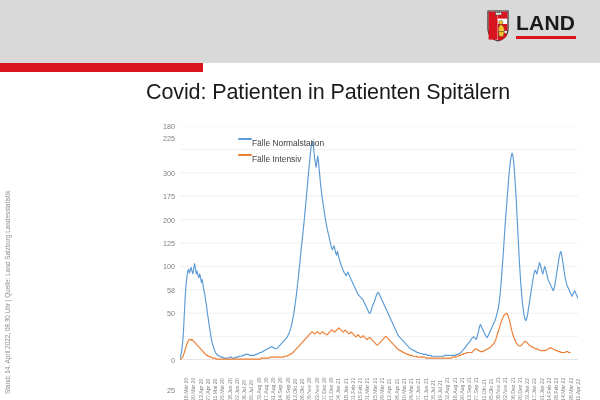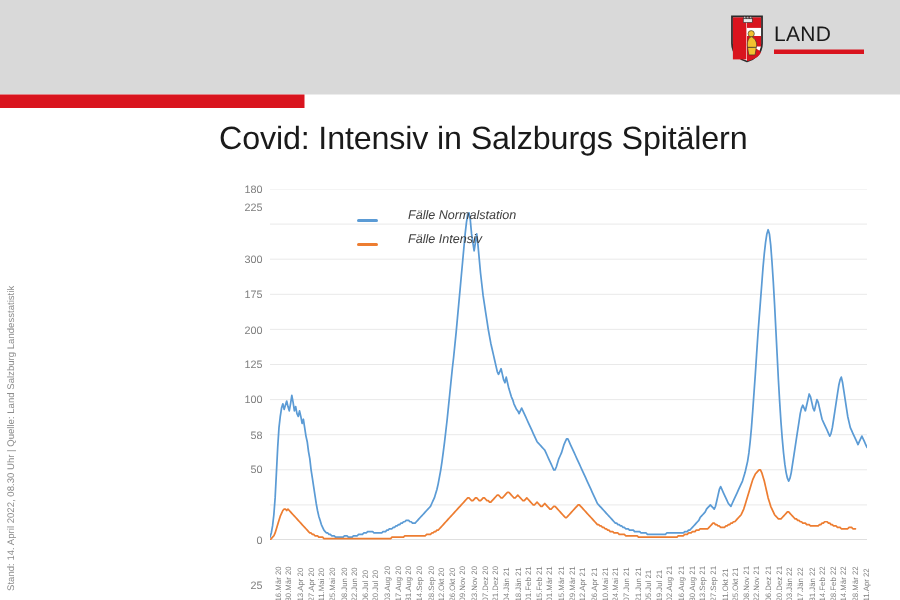--- a/index.html
+++ b/index.html
@@ -27,21 +27,21 @@
   }
   #crest {
     position:relative; width:22px; height:32px;
   }
   #logo-wordmark {
     display:flex; flex-direction:column; align-items:flex-start;
     line-height:0.98;
   }
   #logo-wordmark .lw {
     font-family:"Liberation Sans", sans-serif;
-    font-weight:400; font-size:14px; color:#1a1a1a;
+    font-weight:700; font-size:21px; color:#1a1a1a;
     letter-spacing:0.2px;
     text-align:right;
   }
   #logo-underline {
     width:60px; height:3.2px; background:#d9141e; margin-top:3px;
   }
 
   
   #page-title {
     position:absolute; left:146px; top:80px; width:440px;
@@ -87,21 +87,21 @@
     transform-origin: left top;
     transform: rotate(-90deg) translate(-40px, 2px);
     width:40px; text-align:left;
   }
 
   
   #legend {
     position:absolute; left:58px; top:12px;
     display:flex; flex-direction:column; gap:6px;
   }
-  #legend .legend-item { display:flex; align-items:flex-end; gap:20px;font-style:italic; }
+  #legend .legend-item { display:flex; align-items:flex-start; gap:0; }
   #legend .swatch { width:14px; height:2.4px; border-radius:1px; }
   #legend .legend-label { font-size:8.4px; color:#404040; white-space:nowrap; }
 </style>
 </head>
 <body>
 
 <div id="header-band"></div>
 <div id="red-accent-bar"></div>
 
 <div id="logo">
@@ -122,21 +122,21 @@
         <path d="M8.5 2.4 L9.4 0.6 L10.6 2.4 L11.5 0.6 L12.5 2.4 L13.5 0.6 L14.5 2.4 Z"></path>
       </g>
     </svg>
   </div>
   <div id="logo-wordmark">
     <span class="lw">LAND</span>
     <div id="logo-underline"></div>
   </div>
 </div>
 
-<div id="page-title">Covid: Intensiv in Salzburgs Spitälern</div>
+<div id="page-title">Covid: Patienten in Patienten Spitälern</div>
 
 <div id="source-note">Stand: 14. April 2022, 08.30 Uhr | Quelle: Land Salzburg Landesstatistik</div>
 
 <div id="chart-area">
 
   <div id="y-axis-labels">
       <div class="ytick" style="top: 234px;">0</div>
       <div class="ytick" style="top: 220px; margin-top: 44px;">25</div>
       <div class="ytick" style="top: 187.2px;">50</div>
       <div class="ytick" style="top: 163.8px;">58</div>

